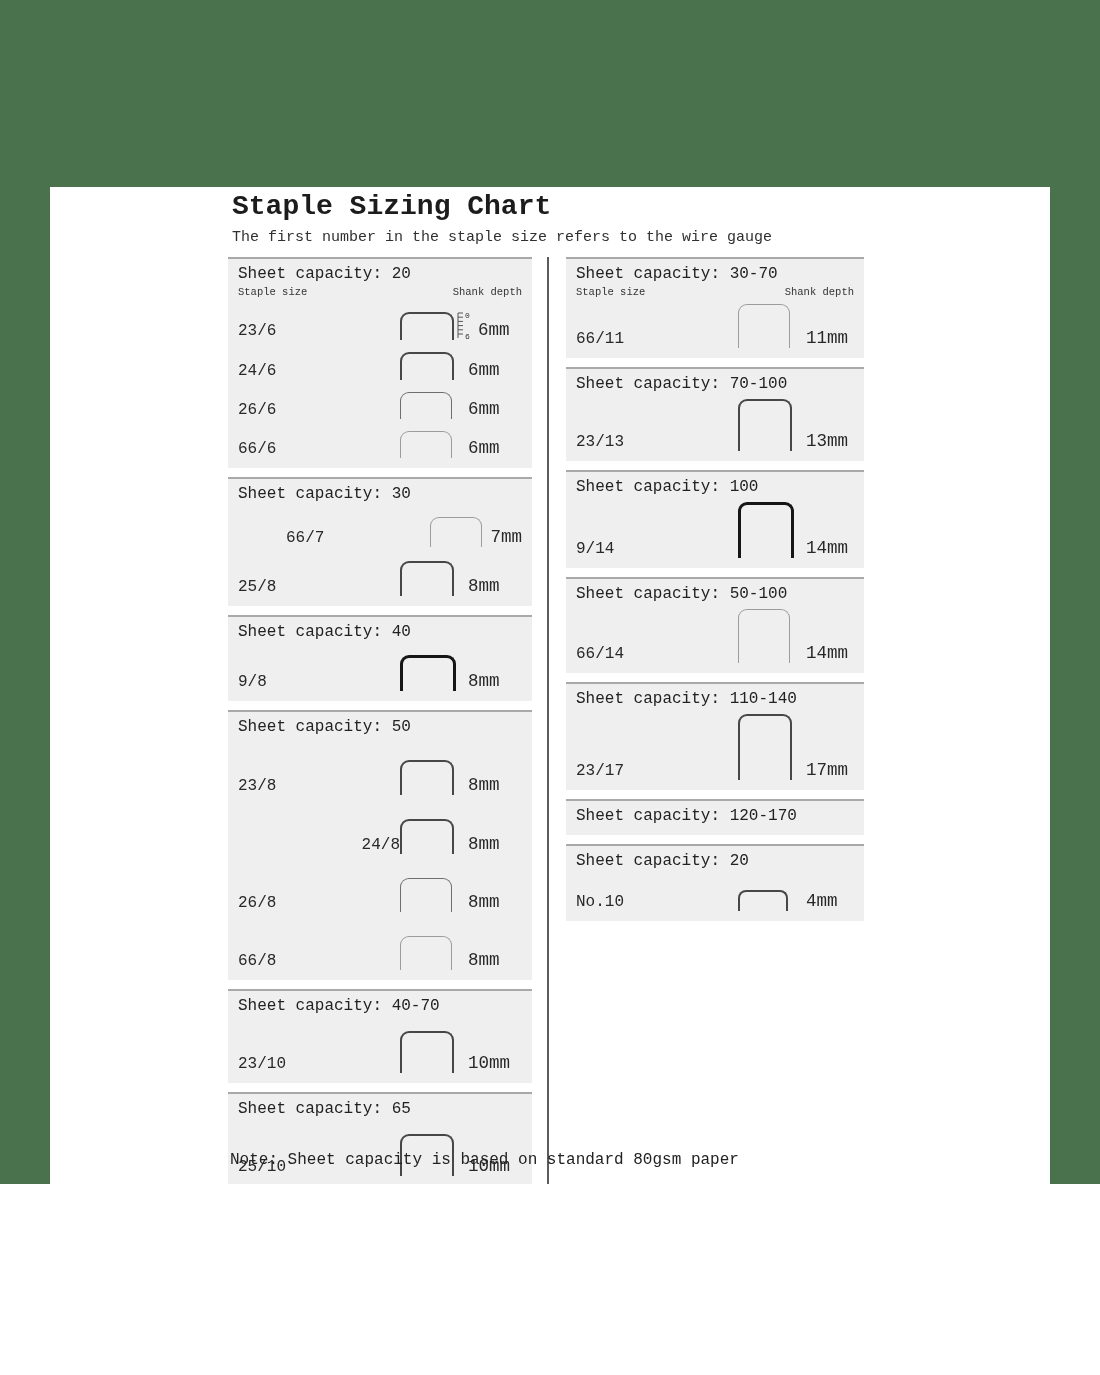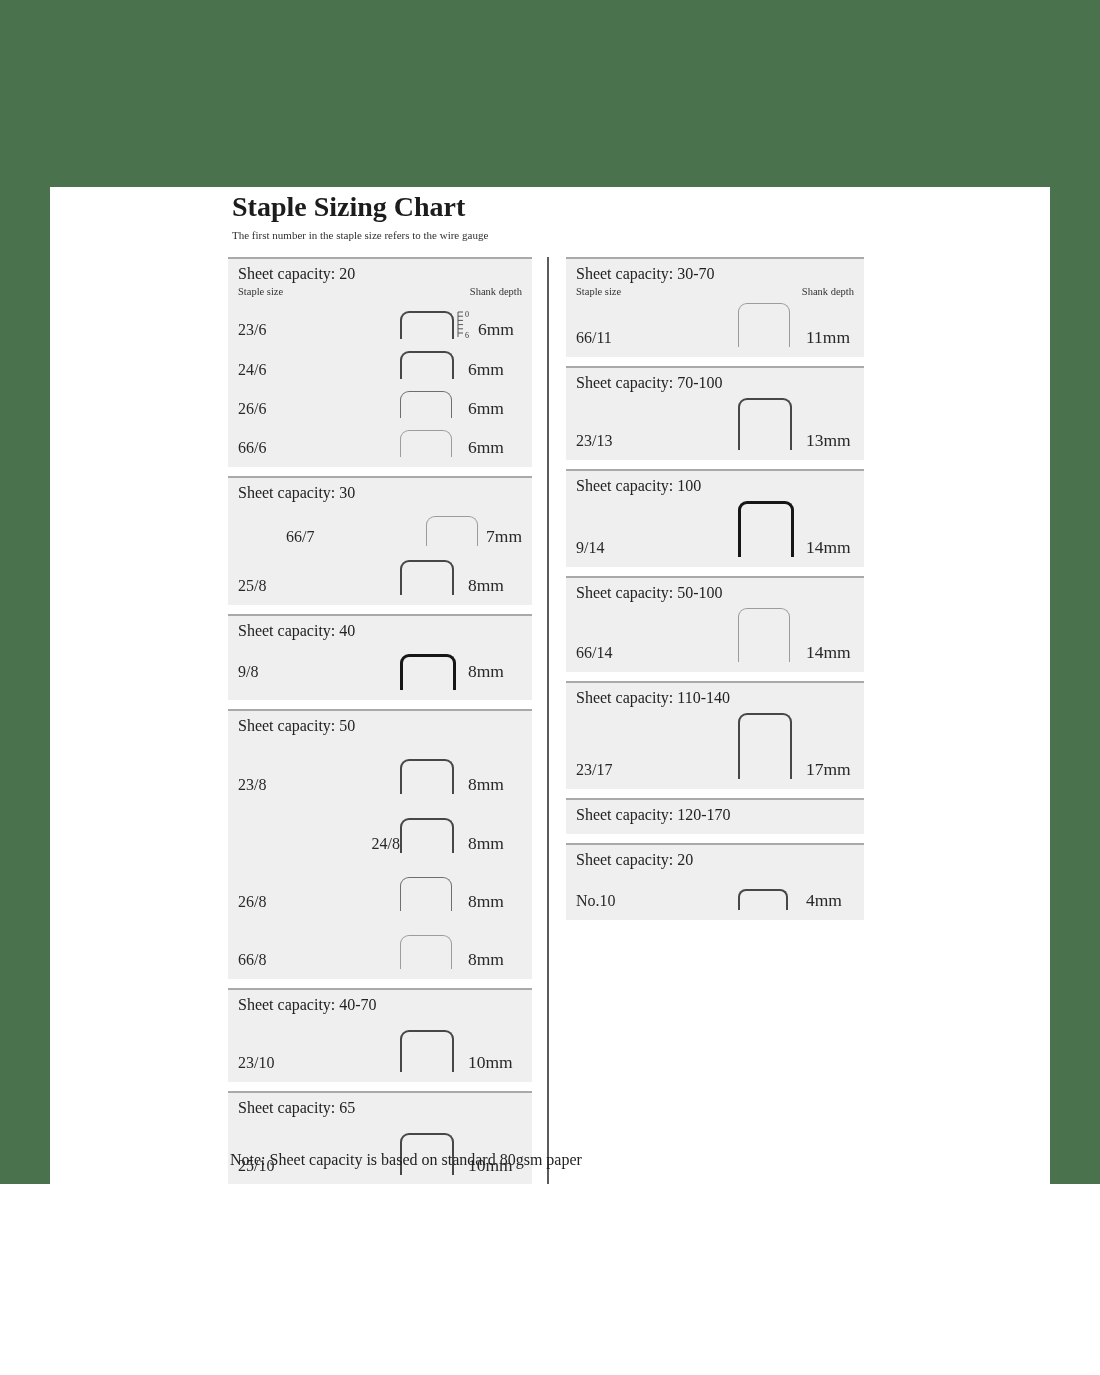--- a/index.html
+++ b/index.html
@@ -1,31 +1,31 @@
 <!DOCTYPE html>
 <html><head>
 <meta charset="utf-8">
 <style>
   html,body{margin:0;padding:0;}
   .canvas{
     position:relative;width:1100px;height:1184px;overflow:hidden;
     background:#4A734D;
-    font-family:Liberation Serif, serif;
+    font-family:Liberation Mono, monospace;
   }
   .sheet{
     position:absolute;left:50px;top:187px;width:1000px;height:1000px;
     background:#ffffff;
   }
   .title{
     position:absolute;left:182px;top:4px;
     font-size:28px;font-weight:bold;color:#1c1c1c;
   }
   .subtitle{
     position:absolute;left:182px;top:42px;
-    font-size:11px;color:#303030;
+    font-size:15px;color:#303030;
   }
   .chart{
     position:absolute;left:178px;top:70px;
     display:flex;align-items:stretch;
   }
   .col{display:flex;flex-direction:column;}
   .col-left{width:304px;}
   .col-right{width:298px;}
   .divider{width:2px;background:#5c5c5c;margin-left:15px;margin-right:17px;}
   section.capacity{
@@ -124,21 +124,21 @@
             <div class="row" style="margin-top: 14px;">
               <div class="size">25/8</div>
               <div class="glyph">
                 <div class="staple" style="width: 50px; height: 33px; border-top: 2px solid rgb(71, 71, 71); border-left: 2px solid rgb(71, 71, 71); border-right: 2px solid rgb(71, 71, 71); border-radius: 9px 9px 0px 0px;"></div>
               </div>
               <div class="depth">8mm</div>
             </div>
           </section>
           <section class="capacity">
             <div class="sec-title">Sheet capacity: 40</div>
-            <div class="row" style="margin-top: 14px; align-items: center;">
+            <div class="row" style="margin-top: 14px;">
               <div class="size">9/8</div>
               <div class="glyph">
                 <div class="staple" style="width: 50px; height: 33px; border-top: 3px solid rgb(22, 22, 22); border-left: 3px solid rgb(22, 22, 22); border-right: 3px solid rgb(22, 22, 22); border-radius: 9px 9px 0px 0px;"></div>
               </div>
               <div class="depth">8mm</div>
             </div>
           </section>
           <section class="capacity">
             <div class="sec-title">Sheet capacity: 50</div>
             <div class="row" style="margin-top: 24px;">

